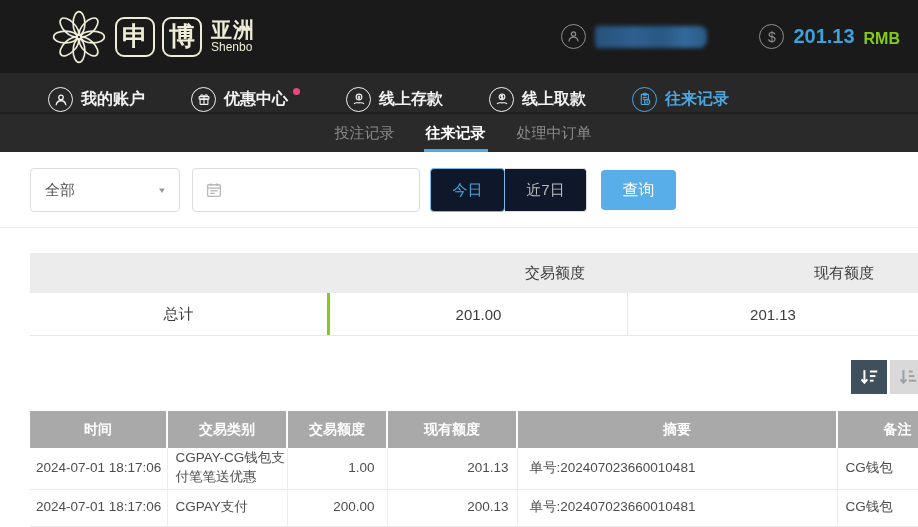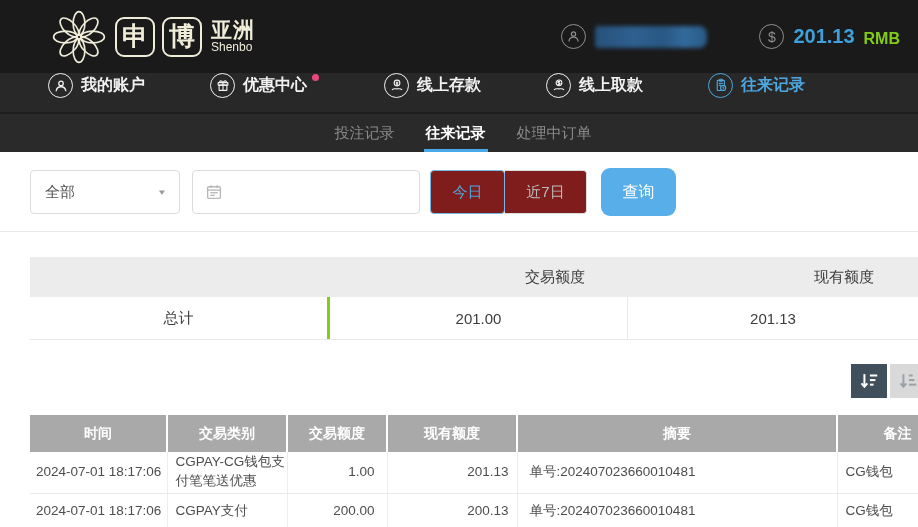--- a/index.html
+++ b/index.html
@@ -17,22 +17,22 @@
   .user-area { margin-left:auto; display:flex; align-items:center; gap:9px; }
   .circle-icon { width:25px; height:25px; border:1.6px solid #8f8f8f; border-radius:50%;
     display:flex; align-items:center; justify-content:center; color:#8f8f8f; flex:0 0 auto; }
   .redacted { width:112px; height:22px; border-radius:3px 8px 8px 3px; filter:blur(2px);
     background:linear-gradient(90deg,#27527a 0%,#2e6090 35%,#295883 60%,#336a9c 80%,#2a5a85 100%); }
   .balance-area { display:flex; align-items:center; gap:9px; margin-left:52px; margin-right:18px; }
   .balance-amount { color:#3fa0da; font-size:20px; font-weight:bold; }
   .balance-currency { color:#84cc16; font-size:16px; font-weight:bold; padding-top:5px; }
 
   
-  .mainnav { height:39px; background:#282828; display:flex; align-items:flex-start;
-    padding-left:48px; gap:65px; }
+  .mainnav { height:39px; background:#282828; display:flex; align-items:flex-end;
+    padding-left:48px; gap:46px; }
   .nav-item { display:flex; align-items:center; gap:8px; color:#f2f2f2; font-size:16px;
     font-weight:bold; cursor:pointer; position:relative; }
   .nav-item.active { color:#4da7e0; }
   .nav-icon { width:25px; height:25px; border:1.6px solid currentColor; border-radius:50%;
     display:flex; align-items:center; justify-content:center; }
   .nav-icon svg { width:18px; height:18px; }
   .dot { width:7px; height:7px; border-radius:50%; background:#e9487c;
     align-self:flex-start; margin:1px 0 0 -3px; }
 
   
@@ -47,27 +47,27 @@
   
   .filter-row { margin:16px 0 0 30px; display:flex; align-items:center; }
   .select-box { width:150px; height:44px; border:1px solid #dcdcdc; border-radius:4px;
     display:flex; align-items:center; padding:0 12px 0 14px; color:#555; font-size:15px; cursor:pointer; }
   .select-caret { margin-left:auto; font-size:10px; color:#9b9b9b; transform:scaleY(.8); }
   .date-box { width:228px; height:44px; border:1px solid #dcdcdc; border-radius:4px;
     display:flex; align-items:center; gap:8px; padding:0 10px 0 12px; margin-left:12px;
     color:#b3b3b3; font-size:15px; cursor:text; }
   .quick-group { display:flex; margin-left:10px; height:44px; }
   .btn-quick { height:44px; display:flex; align-items:center; justify-content:center;
-    font-size:15px; cursor:pointer; background:#7f1d1d; }
+    font-size:15px; cursor:pointer; background:#0f172a; }
   .btn-today { width:75px; border:1px solid #74b9e8; border-radius:4px; color:#4da6dc; z-index:1; }
   .btn-plain { border:1px solid #ddd; border-left:none; color:#bbb; }
   .btn-yesterday { width:80px; }
   .btn-last7 { width:82px; border-radius:0 4px 4px 0; }
-  .btn-query { width:75px; height:48px; margin-left:14px; background:#57aee8; color:#fff;
-    font-size:16px; border:none; border-radius:9px; cursor:pointer; }
+  .btn-query { width:75px; height:40px; margin-left:14px; background:#57aee8; color:#fff;
+    font-size:16px; border:none; border-radius:4px; cursor:pointer; }
 
   .divider { margin-top:15px; border-top:1px solid #e9e9e9; width:918px; }
 
   
   .summary { margin:25px 0 0 30px; width:948px; font-size:15px; }
   .summary-head { display:flex; height:40px; background:#ececec; color:#3c3c3c; align-items:center; }
   .summary-head .c1 { width:370px; }
   .summary-head .c2 { width:310px; text-align:center; }
   .summary-head .c3 { width:268px; text-align:center; }
   .summary-body { display:flex; height:43px; align-items:center; border-bottom:1px solid #e8e8e8; color:#3c3c3c; }

